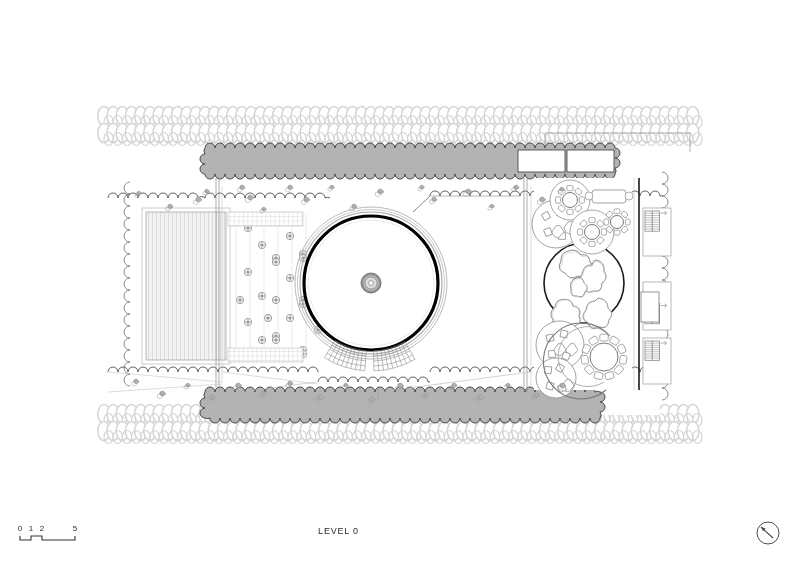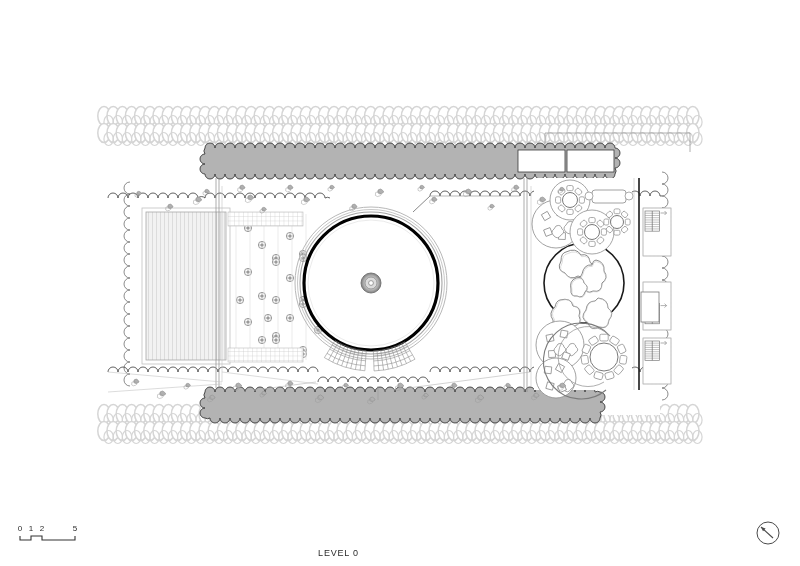--- a/index.html
+++ b/index.html
@@ -1200,16 +1200,16 @@
       <path id="scalePath" fill="none" stroke="#333333" stroke-width="1.1" d="M20 536 L20 540 L31 540 L31 536 L42 536 L42 540 L75 540 L75 536"></path>
     </g>
 
     <g>
       <circle cx="768" cy="533" r="11" fill="#ffffff" stroke="#4a4a4a" stroke-width="1"></circle>
       <line x1="761" y1="527" x2="773" y2="538" stroke="#4a4a4a" stroke-width="1.1"></line>
       <path d="M761 527 L765.6 528.6 L763 531.2 Z" fill="#4a4a4a"></path>
     </g>
   </svg>
 
-  <div style="position:absolute; left:0; top:548px; width:677px; text-align:center;
+  <div style="position:absolute; left:0; top:526px; width:677px; text-align:center;
               font-size:9px; letter-spacing:0.8px; color:#2b2b2b;">LEVEL 0</div>
 
 </div>
 
 </body></html>

